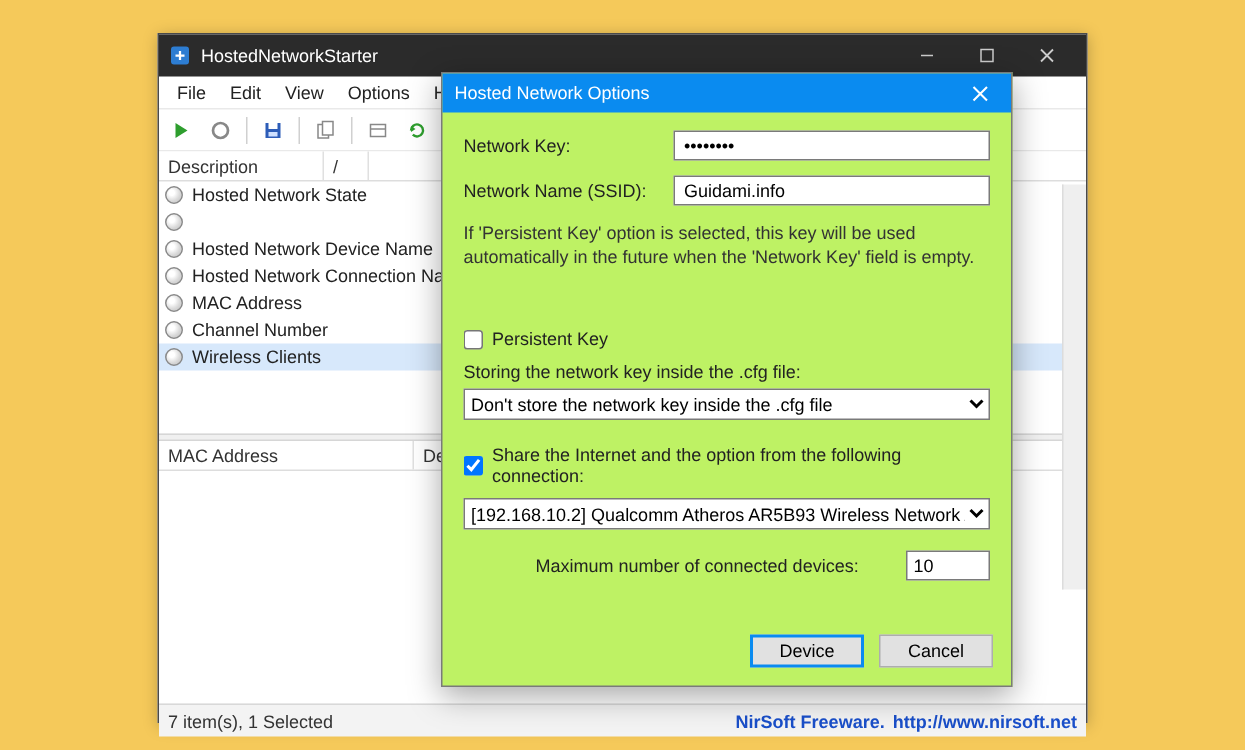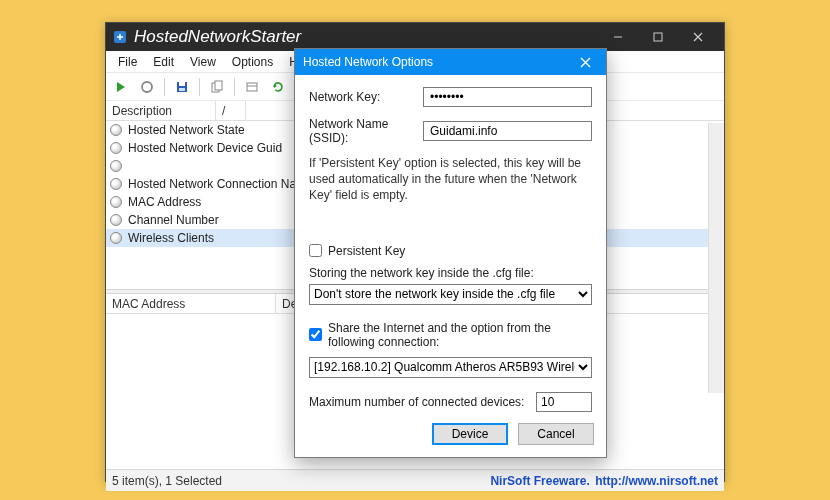--- a/index.html
+++ b/index.html
@@ -1,55 +1,55 @@
 <!DOCTYPE html>
 <html><head>
 <meta charset="utf-8">
 <style>
   * { box-sizing: border-box; font-family: "Segoe UI", Tahoma, sans-serif; font-size: 12px; }
   body { margin:0; background:#f5c95a; width:830px; height:500px; position:relative; }
   .main-window { position:absolute; left:105px; top:22px; width:620px; height:460px; background:#fff; border:1px solid #4a4a4a; box-shadow:0 2px 10px rgba(0,0,0,.25); }
   .mw-titlebar { height:28px; background:#2b2b2b; color:#fff; display:flex; align-items:center; padding:0 6px; }
   .mw-titlebar .icon { width:16px; height:16px; margin-right:6px; }
-  .mw-titlebar .title { flex:1; font-size:17px;font-style:italic; }
+  .mw-titlebar .title { flex:1; font-size:12px; }
   .mw-titlebar .winbtn { width:40px; height:28px; display:flex; align-items:center; justify-content:center; color:#ccc; }
   .menubar { height:22px; display:flex; align-items:center; padding:0 4px; border-bottom:1px solid #e9e9e9; }
   .menubar .mitem { padding:2px 8px; color:#222; }
   .toolbar { height:28px; display:flex; align-items:center; gap:4px; padding:0 4px; border-bottom:1px solid #e9e9e9; }
   .tbtn { width:22px; height:22px; display:flex; align-items:center; justify-content:center; border:1px solid transparent; border-radius:2px; }
   .tsep { width:1px; height:18px; background:#d0d0d0; margin:0 2px; }
   .list-header { height:20px; border-bottom:1px solid #ddd; display:flex; align-items:center; background:#fff; }
   .list-header .col { padding:2px 6px; border-right:1px solid #e0e0e0; height:100%; display:flex; align-items:center; color:#333; }
   .list-body { height:168px; overflow:auto; }
   .row { display:flex; align-items:center; height:18px; padding-left:4px; }
   .row.selected { background:#d7e8fb; }
   .bullet { width:12px; height:12px; border:1px solid #8a8a8a; border-radius:50%; margin-right:6px; background:radial-gradient(circle at 35% 35%, #fff 20%, #d8d8d8 60%, #bfbfbf); }
   .row span.txt { color:#222; }
   .splitter { height:5px; background:#f0f0f0; border-top:1px solid #d6d6d6; border-bottom:1px solid #d6d6d6; }
   .list2 { height:155px; }
   .statusbar { height:22px; border-top:1px solid #d8d8d8; display:flex; align-items:center; padding:0 6px; background:#f3f3f3; }
   .statusbar .left { flex:1; color:#333; }
   .statusbar .right a { color:#1a4fc9; text-decoration:none; font-weight:600; }
   .statusbar .right .pre { color:#1a4fc9; font-weight:600; margin-right:2px; }
 
-  .dialog { position:absolute; left:294px; top:48px; width:313px; height:410px; background:#ffffff; border:1px solid #7a7a7a; box-shadow:0 6px 20px rgba(0,0,0,.35); }
+  .dialog { position:absolute; left:294px; top:48px; width:381px; height:410px; background:#bef264; border:1px solid #7a7a7a; box-shadow:0 6px 20px rgba(0,0,0,.35); }
   .dlg-title { height:26px; background:#0a8bf0; color:#fff; display:flex; align-items:center; padding:0 8px; }
   .dlg-title .t { flex:1; font-size:12px; }
   .dlg-title .close { width:26px; height:20px; display:flex; align-items:center; justify-content:center; }
   .dlg-body { padding:12px 14px 10px 14px; color:#222; }
   .form-row { display:flex; align-items:center; margin-bottom:10px; }
   .form-row label { width:140px; }
   .form-row input[type=text], .form-row input[type=password] { flex:1; height:20px; border:1px solid #7a7a7a; padding:0 6px; background:#fff; }
   .hint { color:#333; margin-bottom:8px; line-height:1.35; }
   .chk { display:flex; align-items:center; margin-bottom:8px;margin-top:40px; }
   .chk input { width:13px; height:13px; margin:0 6px 0 0; }
   .sect { margin-top:6px; margin-bottom:4px; }
   select.full { width:100%; height:21px; border:1px solid #7a7a7a; background:#fff; }
   .maxrow { display:flex; align-items:center; margin-top:14px; }
-  .maxrow .lab { flex:1; }
+  .maxrow .lab { flex:1;margin-left:48px; }
   .maxrow input { width:56px; height:20px; border:1px solid #7a7a7a; background:#fff; padding:0 4px; }
   .btns { position:absolute; right:12px; bottom:12px; display:flex; gap:10px; }
   .btn { width:76px; height:22px; background:#e1e1e1; border:1px solid #adadad; display:flex; align-items:center; justify-content:center; }
   .btn.primary { border:2px solid #0a8bf0; background:#e1e1e1; }
   .scroll-hint { position:absolute; right:0; top:100px; width:16px; height:270px; background:#efefef; border-left:1px solid #dcdcdc; }
 </style>
 </head>
 <body>
 
 <div class="main-window">
@@ -138,24 +138,24 @@
     <div class="col" style="width:110px">Description</div>
     <div class="col" style="width:30px">/</div>
   </div>
   <div class="list-body" id="list-top">
       <div class="row">
         <span class="bullet"></span>
         <span class="txt">Hosted Network State</span>
       </div>
       <div class="row">
         <span class="bullet"></span>
-        <span class="txt">Hosted Network Device Guid</span>
-      </div>
-      <div class="row">
-        <span class="bullet"></span>
+      </div>
+      <div class="row">
+        <span class="bullet"></span>
+        <span class="txt">Hosted Network Device Name</span>
       </div>
       <div class="row">
         <span class="bullet"></span>
         <span class="txt">Hosted Network Connection Name</span>
       </div>
       <div class="row">
         <span class="bullet"></span>
         <span class="txt">MAC Address</span>
       </div>
       <div class="row">
@@ -170,21 +170,21 @@
 
   <div class="splitter"></div>
 
   <div class="list-header">
     <div class="col" style="width:170px">MAC Address</div>
     <div class="col" style="width:120px">Device</div>
   </div>
   <div class="list2"></div>
 
   <div class="statusbar">
-    <span class="left">5 item(s), 1 Selected</span>
+    <span class="left">7 item(s), 1 Selected</span>
     <span class="right">
       <span class="pre">NirSoft Freeware.</span>
       <a href="#">http://www.nirsoft.net</a>
     </span>
   </div>
 
   <div class="scroll-hint"></div>
 </div>
 
 <div class="dialog">

